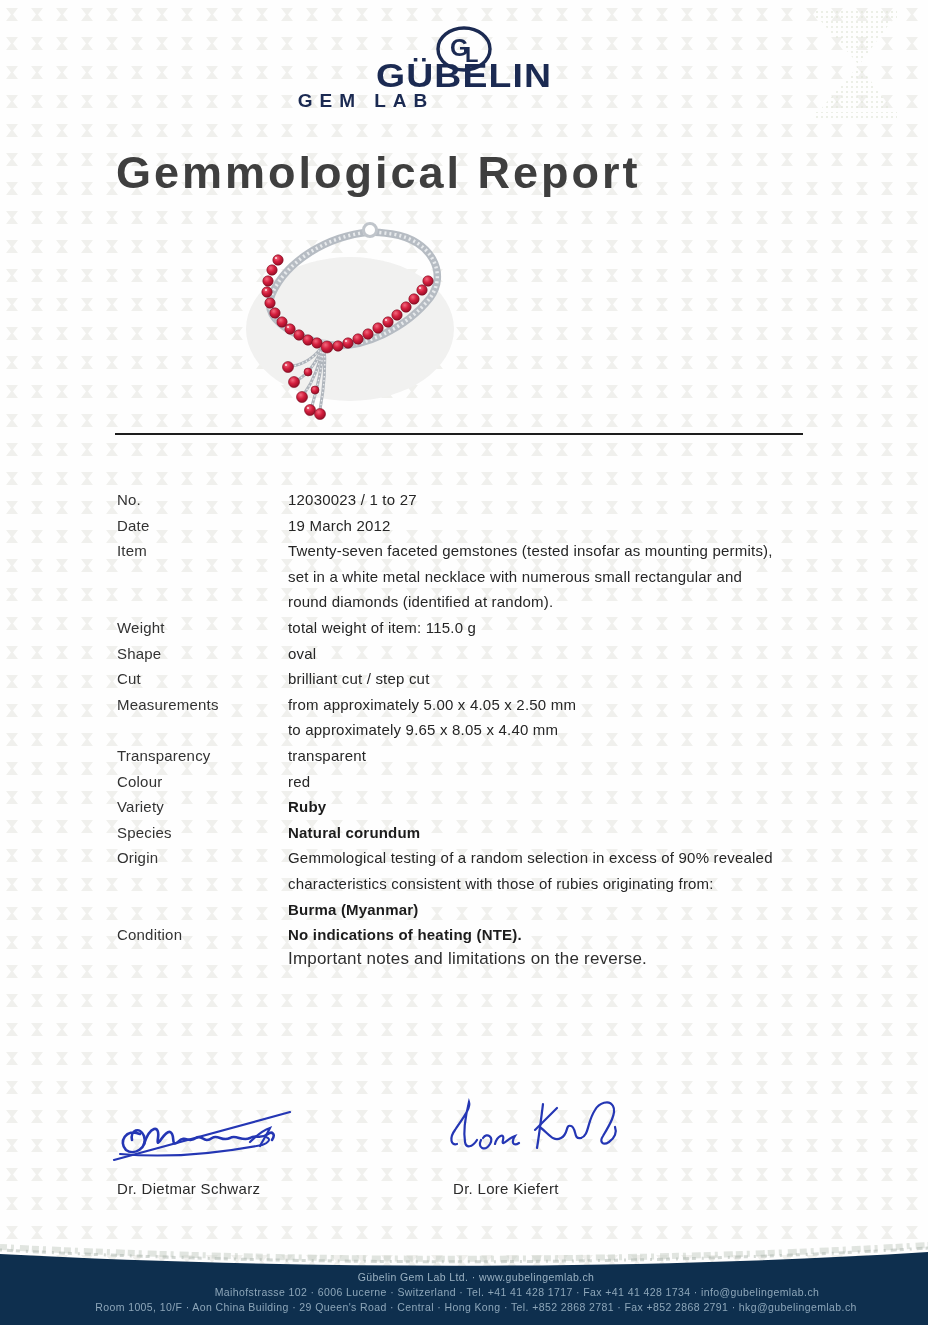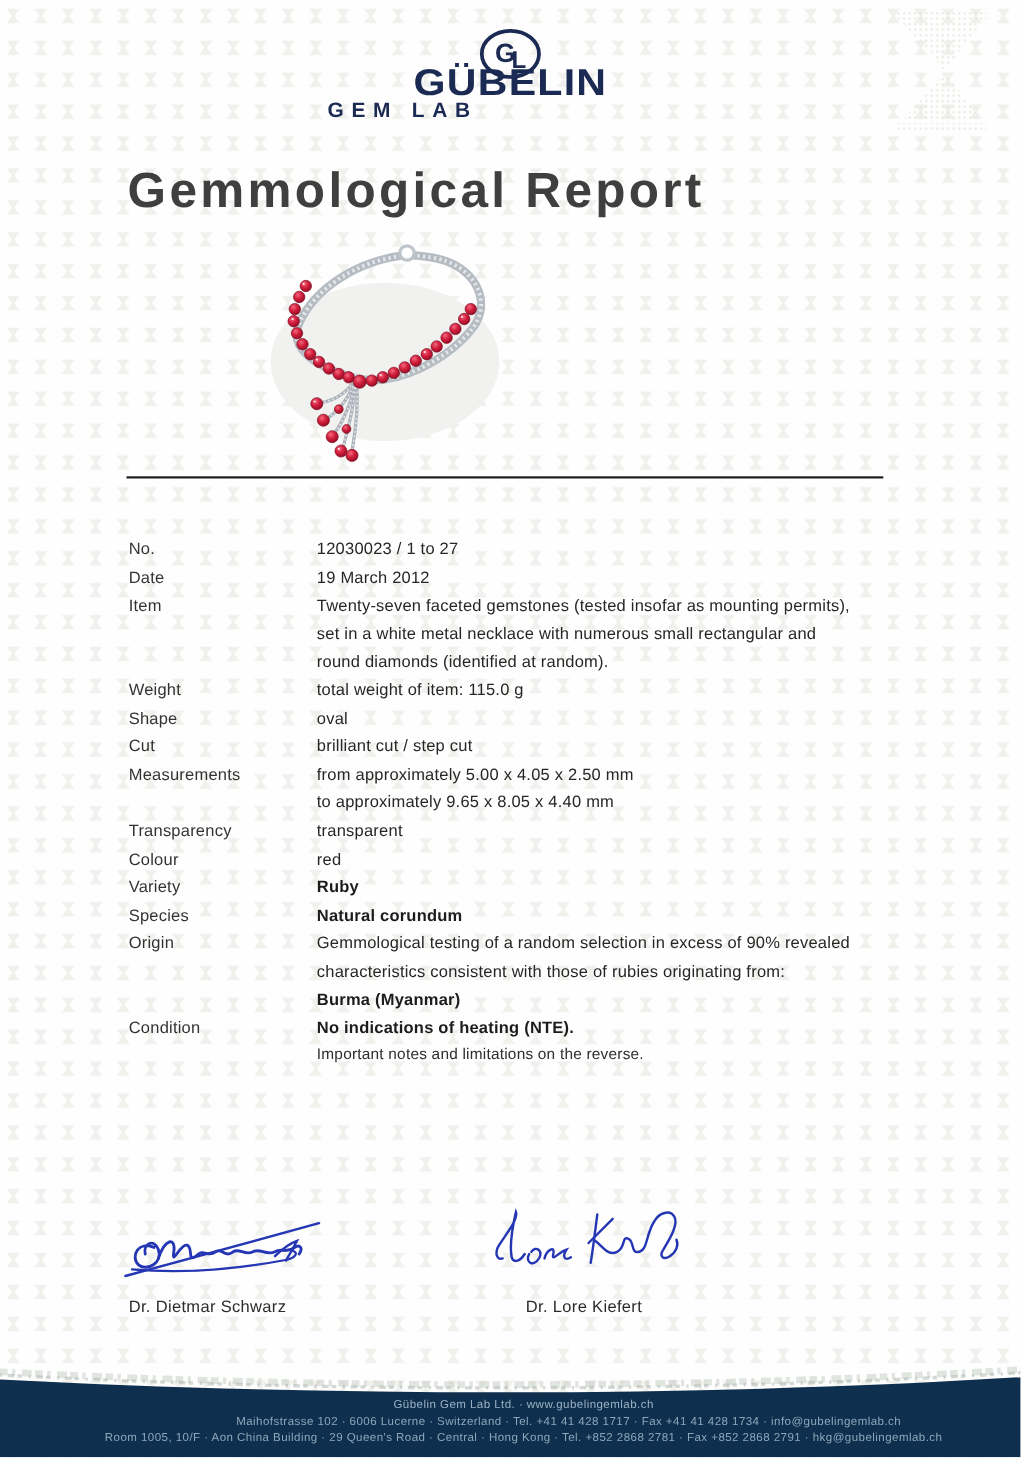--- a/index.html
+++ b/index.html
@@ -26,27 +26,27 @@
   
   .rule{position:absolute;top:433px;left:115px;width:688px;height:2px;background:#1d1d1d;}
 
   
   .fields{position:absolute;top:487px;left:117px;width:700px;}
   .row{display:flex;}
   .label{width:171px;flex:0 0 171px;font-size:15px;line-height:25.6px;color:#333;letter-spacing:.2px;}
   .value{flex:1;}
   .vline{font-size:15px;line-height:25.6px;color:#262626;letter-spacing:.2px;}
   .vline.bold{font-weight:bold;color:#1c1c1c;}
-  .vline.note{font-size:14px;line-height:21px;color:#2e2e2e;}
+  .vline.note{font-size:17px;line-height:21px;color:#2e2e2e;}
 
   
   .sig{position:absolute;}
   .sig-name{position:absolute;font-size:15px;color:#2b2b2b;letter-spacing:.3px;}
   .sig-name.left{top:1180px;left:117px;}
-  .sig-name.right{top:1180px;left:478px;}
+  .sig-name.right{top:1180px;left:453px;}
 
   
   .footer-band{position:absolute;left:0;top:1238px;}
   .footer-text{position:absolute;left:12px;width:928px;text-align:center;
                color:#8da6b9;font-size:10.5px;letter-spacing:.4px;line-height:13px;}
   .ft1{top:1271px;color:#9ab1c2;}
   .ft2{top:1286px;padding-left:41px;}
   .ft3{top:1301px;}
 </style>
 </head>

